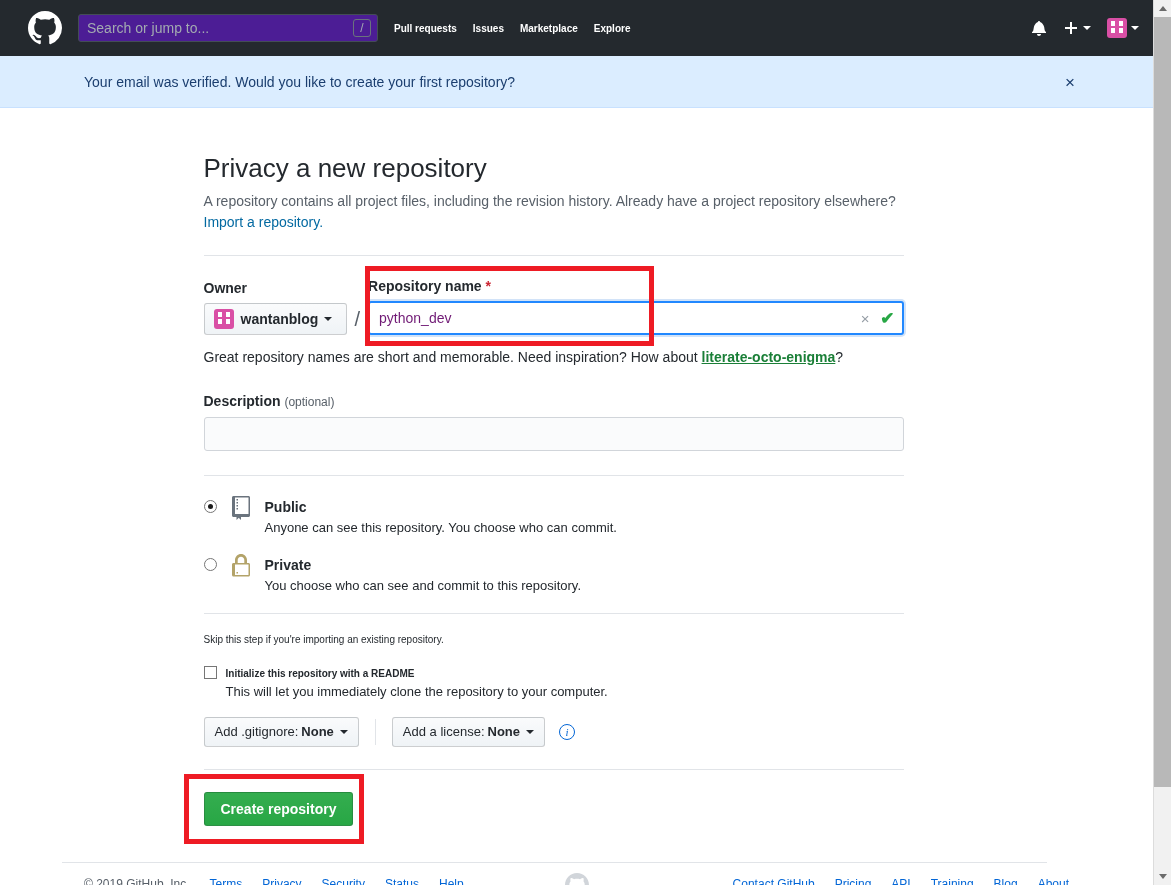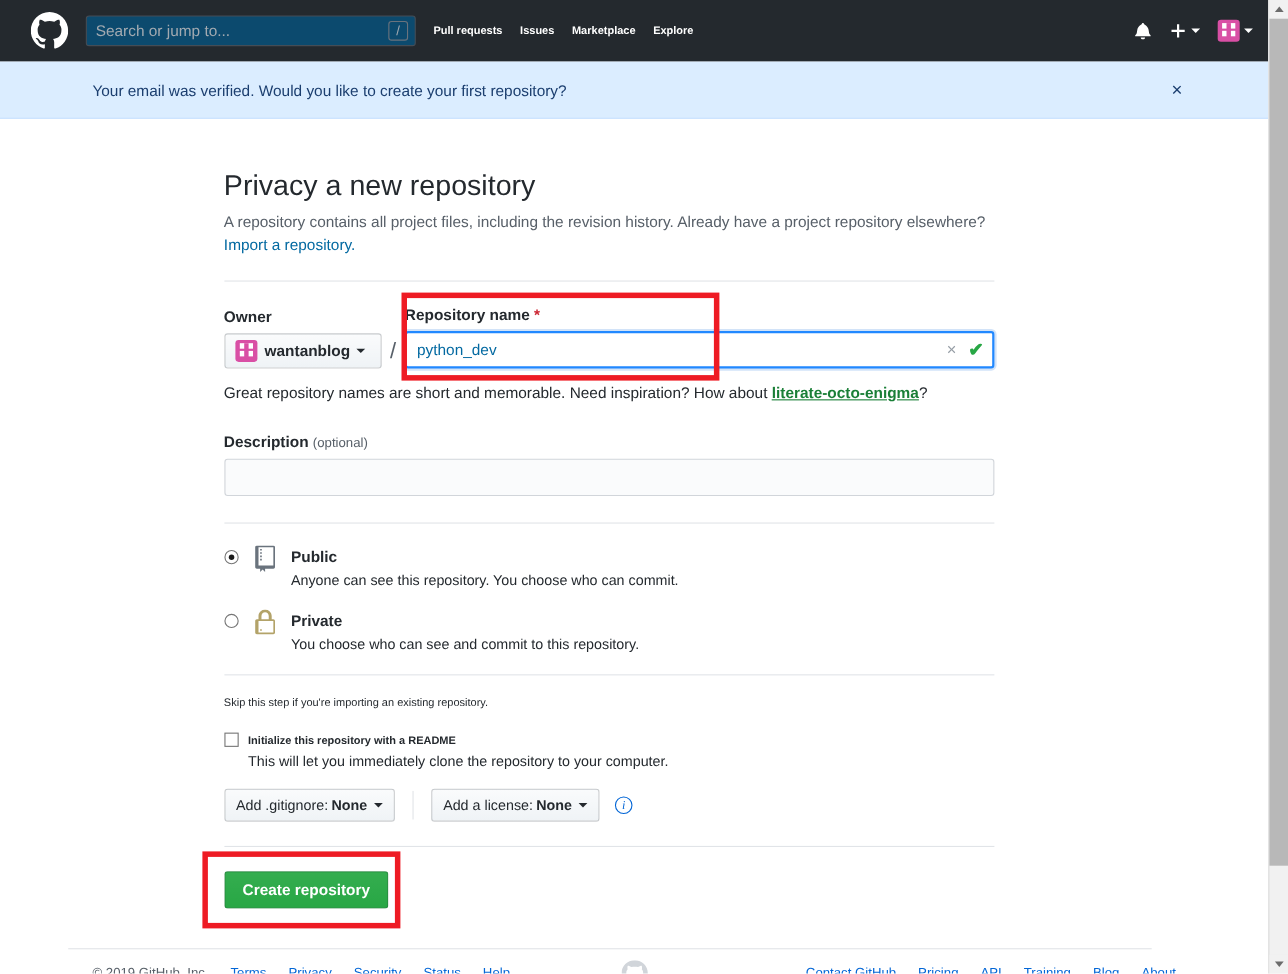--- a/index.html
+++ b/index.html
@@ -29,21 +29,21 @@
     padding: 0 16px;
     position: relative;
   }
   .gh-logo { width: 34px; height: 34px; margin-left: 12px; margin-right: 16px; flex: none; }
   .gh-logo svg { display: block; }
 
   .search-box {
     position: relative;
     width: 300px;
     height: 28px;
-    background: #0c4a6e;
+    background: #4c1d95;
     border: 1px solid #444d56;
     border-radius: 3px;
     display: flex;
     align-items: center;
     padding: 0 8px;
     flex: none;
   }
   .search-box .ph {
     color: #a3aab1;
     font-size: 14px;
@@ -225,21 +225,21 @@
   }
   .repo-col { flex: 1; position: relative; }
   .repo-input-wrap { position: relative; }
   .repo-input {
     width: 100%;
     height: 34px;
     border: 2px solid #2188ff;
     border-radius: 3px;
     padding: 0 56px 0 9px;
     font-size: 14px;
-    color: #0369a1;
+    color: #701a75;
     font-family: "Liberation Sans", sans-serif;
     background: #fff;
     outline: none;
     box-shadow: 0 0 0 2px rgba(3,102,214,0.18);
   }
   .inp-clear {
     position: absolute;
     right: 34px; top: 50%;
     transform: translateY(-50%);
     color: #959da5;

